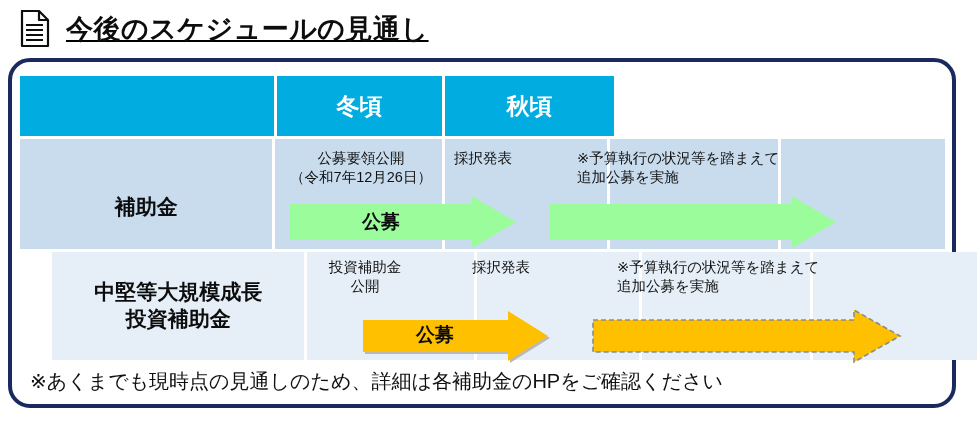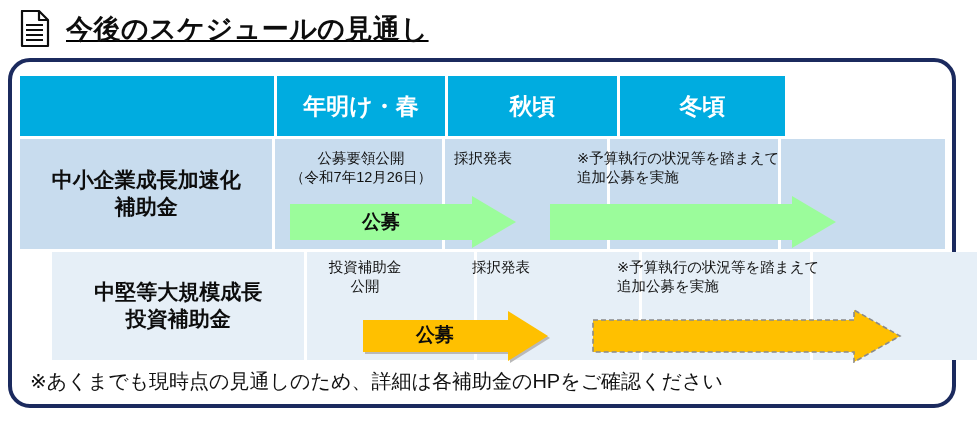--- a/index.html
+++ b/index.html
@@ -165,29 +165,28 @@
   </span>
   <span class="title-text">今後のスケジュールの見通し</span>
 </div>
 
 <div class="frame"></div>
 
 <div class="table-wrap">
 
   <div class="hdr">
     <div class="hdr-cell c0"></div>
-    <div class="hdr-cell c1">年明け・春</div>
+    <div class="hdr-cell c4">冬頃</div>
     <div class="hdr-cell c3">秋頃</div>
-    <div class="hdr-cell c4">冬頃</div>
   </div>
 
   <div class="row row1">
     <div class="cell c0">
       <div class="rowlabel">
-        <span><span>中小企業成長加速化</span><br><span>補助金</span></span>
+        <span><br><span>補助金</span></span>
       </div>
     </div>
     <div class="cell c1"></div>
     <div class="cell c2"></div>
     <div class="cell c3"></div>
     <div class="cell c4"></div>
   </div>
 
   <div class="row row2">
     <div class="cell c0">

